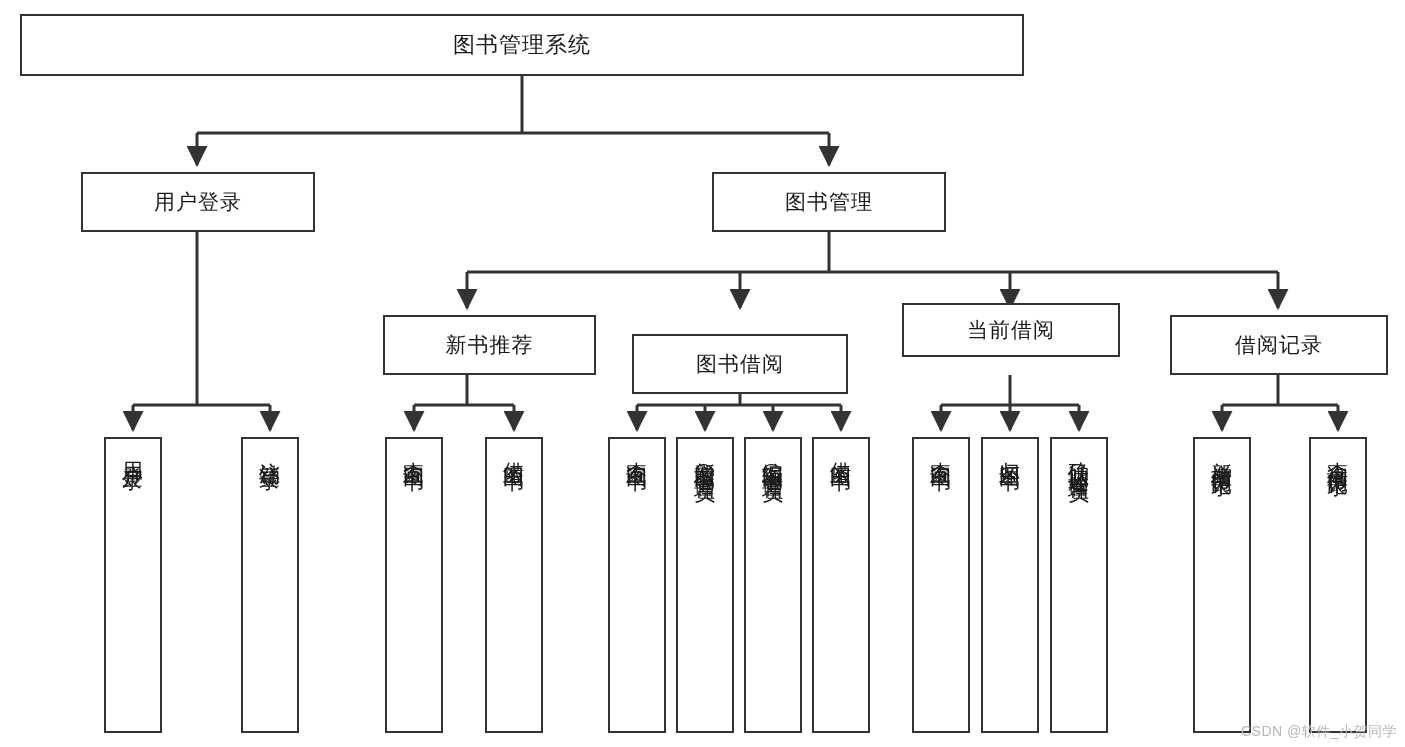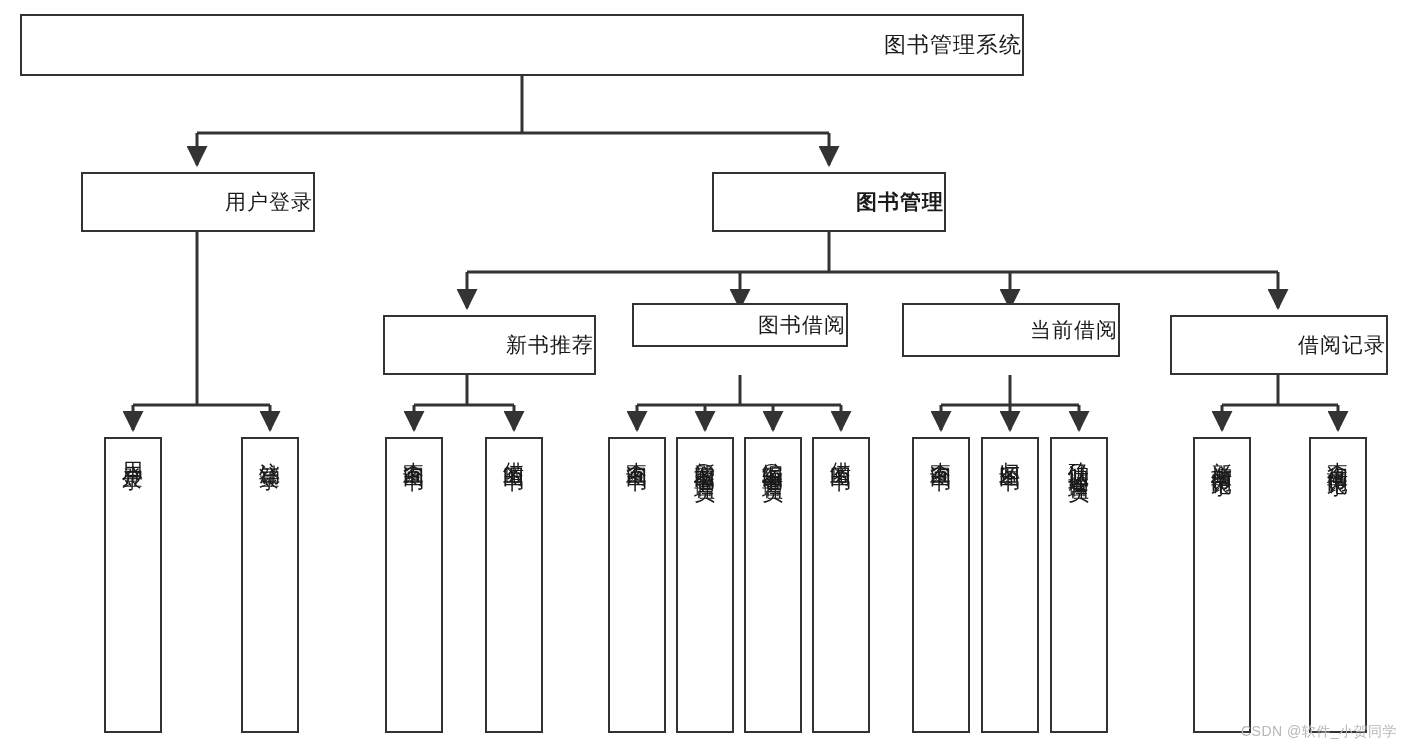--- a/index.html
+++ b/index.html
@@ -26,21 +26,21 @@
     height: 747px;
     pointer-events: none;
   }
   .node {
     position: absolute;
     box-sizing: border-box;
     background: #ffffff;
     border: 2px solid #333333;
     display: flex;
     align-items: center;
-    justify-content: flex-end;
+    justify-content: center;
     color: #1a1a1a;
   }
   .node .label {
     display: block;
     text-align: center;
     line-height: 1.18;
     white-space: pre;
   }
   .node.horizontal .label {
     font-size: 21px;
@@ -127,29 +127,29 @@
   </svg>
 
   <div class="node horizontal root" style="left:20px; top:14px; width:1004px; height:62px;">
     <span class="label">图书管理系统</span>
   </div>
 
   <div class="node horizontal" style="left:81px; top:172px; width:234px; height:60px;">
     <span class="label">用户登录</span>
   </div>
 
-  <div class="node horizontal" style="left:712px; top:172px; width:234px; height:60px;font-weight:bold;">
+  <div class="node horizontal" style="left:712px; top:172px; width:234px; height:60px;">
     <span class="label">图书管理</span>
   </div>
 
   <div class="node horizontal" style="left:362px; top:315px; width:213px; height:60px;margin-left:21px;">
     <span class="label">新书推荐</span>
   </div>
 
-  <div class="node horizontal" style="left:632px; top:303px; width:216px; height:44px;">
+  <div class="node horizontal" style="left:632px; top:334px; width:216px; height:60px;">
     <span class="label">图书借阅</span>
   </div>
 
   <div class="node horizontal" style="left:902px; top:303px; width:218px; height:54px;">
     <span class="label">当前借阅</span>
   </div>
 
   <div class="node horizontal" style="left:1170px; top:315px; width:218px; height:60px;">
     <span class="label">借阅记录</span>
   </div>

